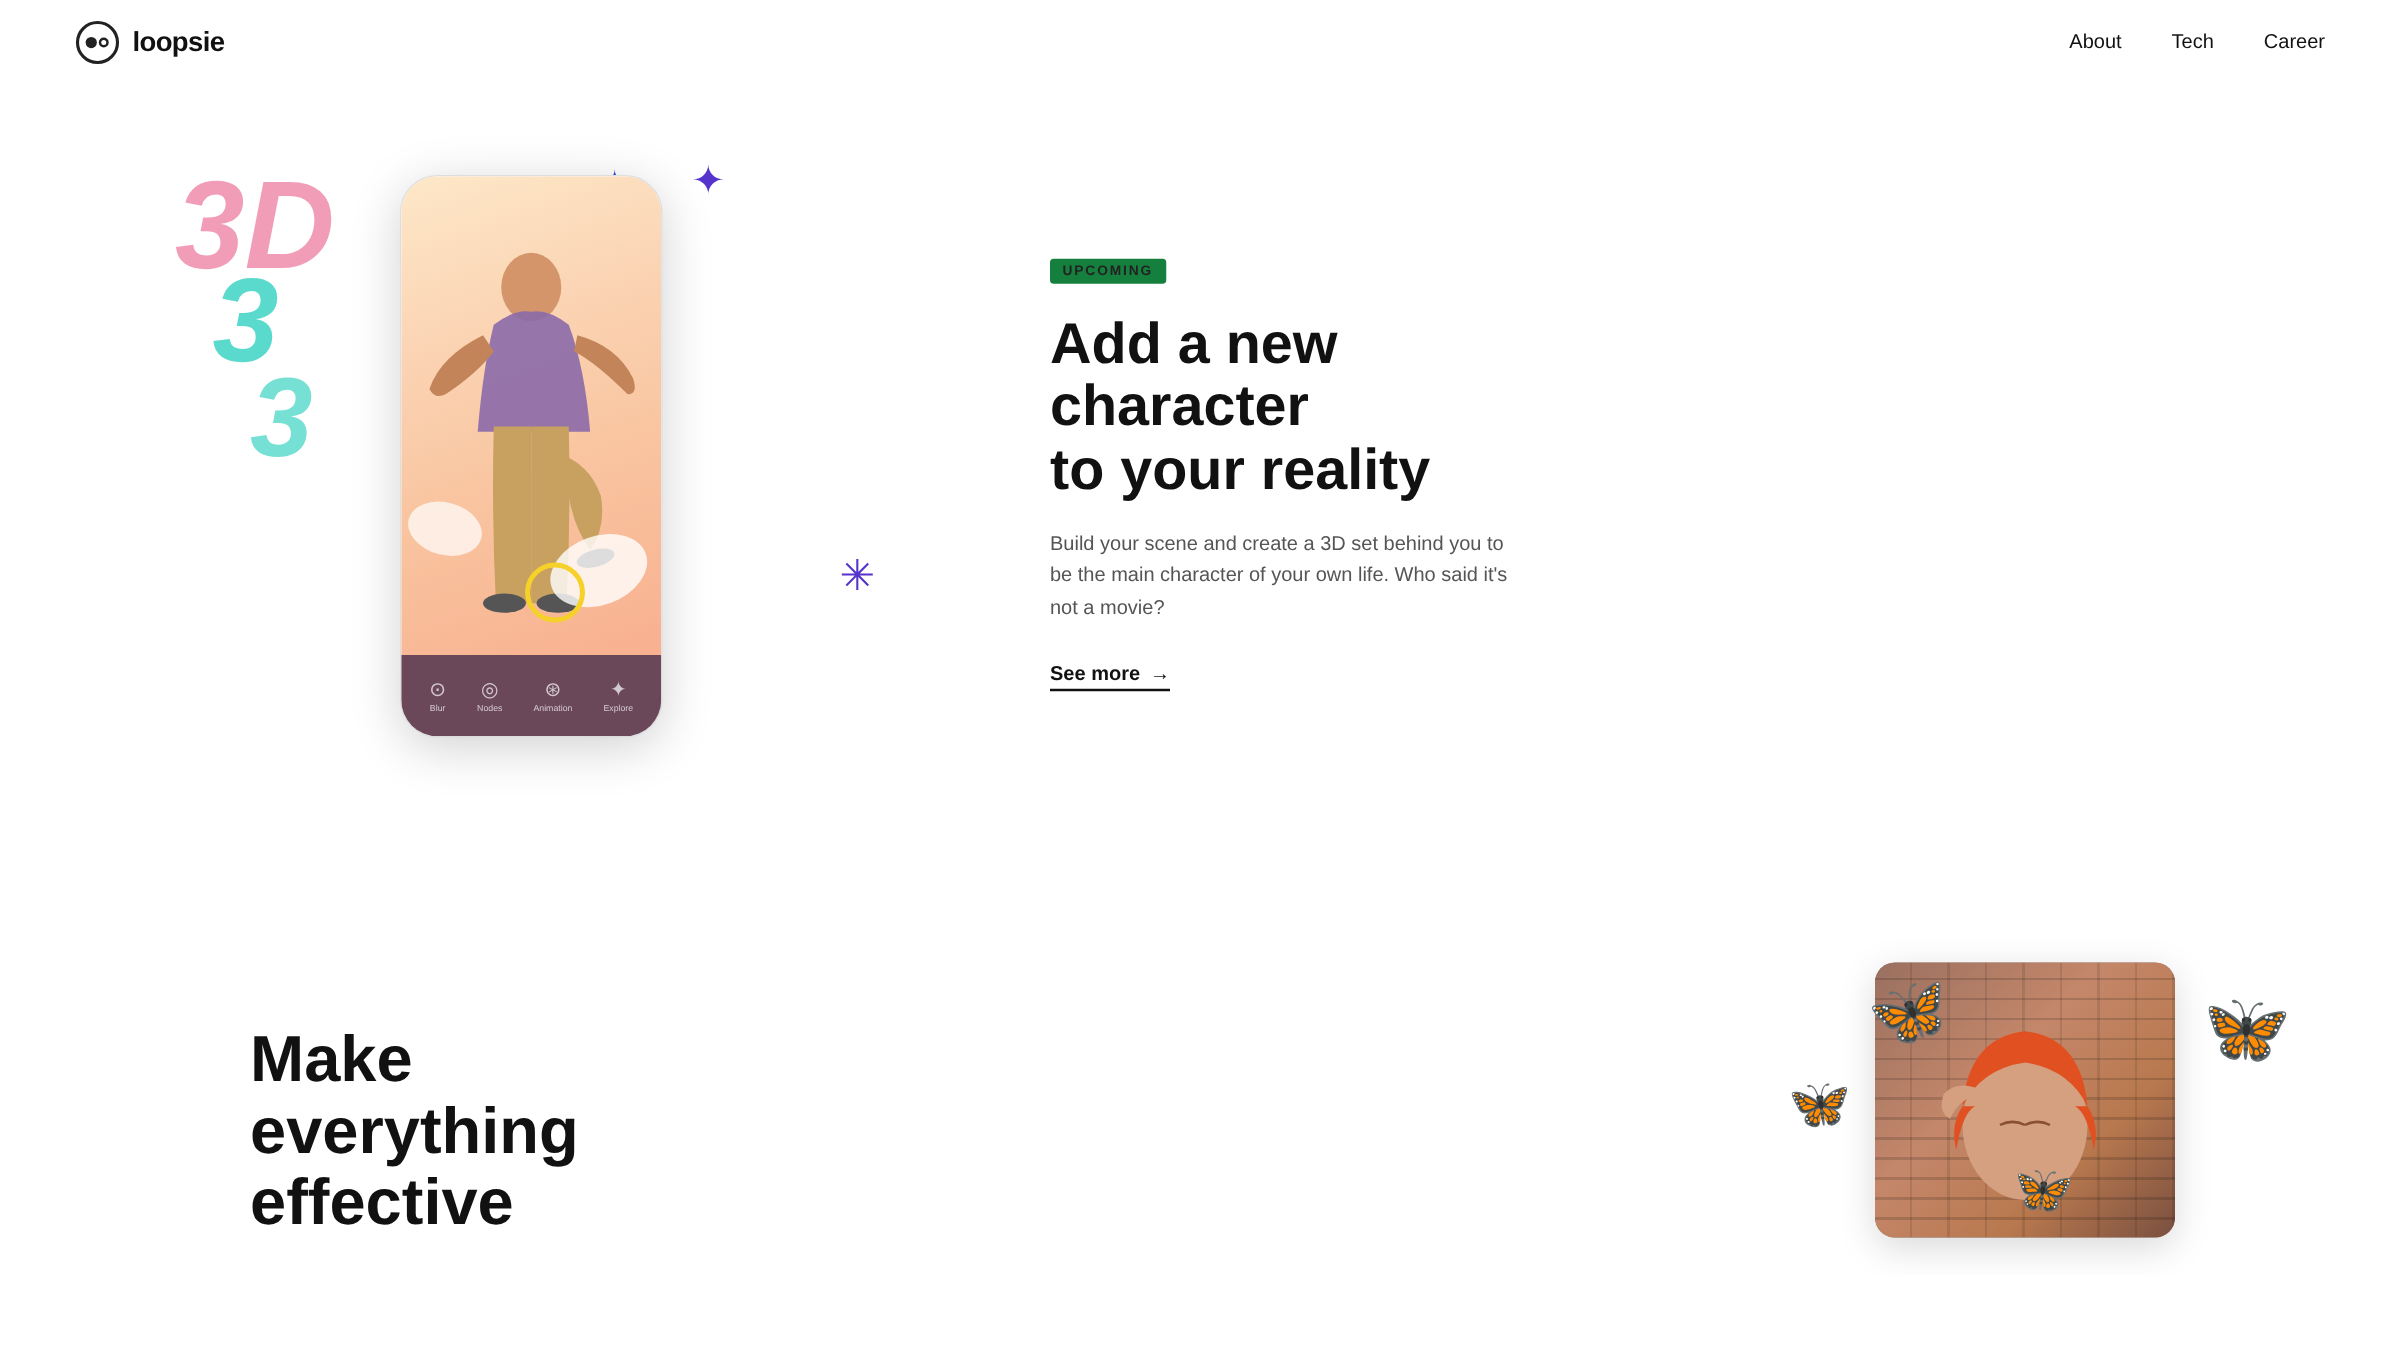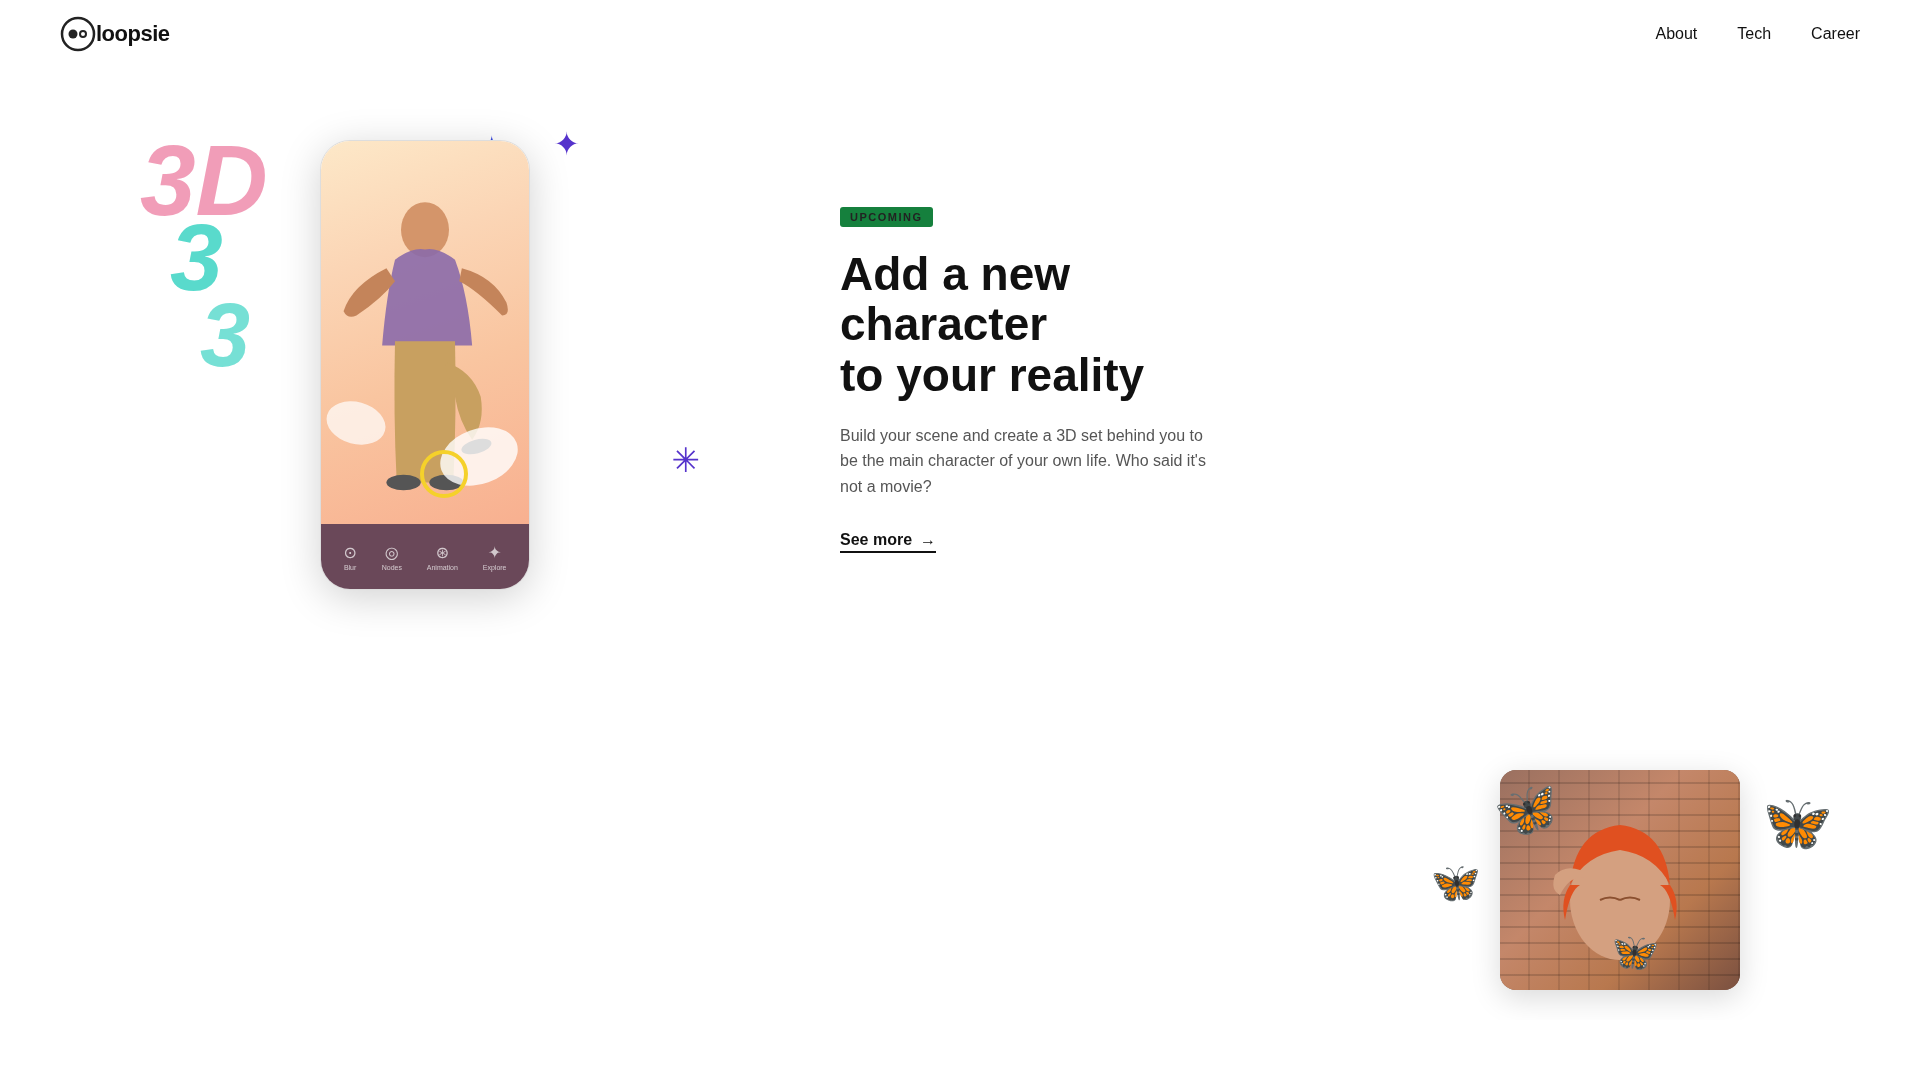--- a/index.html
+++ b/index.html
@@ -5,21 +5,21 @@
     * { margin: 0; padding: 0; box-sizing: border-box; }
     body { font-family: -apple-system, BlinkMacSystemFont, 'Segoe UI', sans-serif; background: #fff; color: #111; overflow-x: hidden; }
 
     
     nav {
       position: fixed; top: 0; left: 0; right: 0; z-index: 100;
       display: flex; align-items: center; justify-content: space-between;
       padding: 16px 60px;
       background: rgba(255,255,255,0.95);
     }
-    .logo-area { display: flex; align-items: center; gap: 0; cursor: pointer; }
+    .logo-area { display: flex; align-items: center; gap: 10px; cursor: pointer; }
     .logo-text { font-size: 22px; font-weight: 600; letter-spacing: -0.5px; }
     .nav-links { display: flex; gap: 40px; }
     .nav-link { font-size: 16px; color: #111; text-decoration: none; font-weight: 400; cursor: pointer; }
 
     
     main { padding-top: 80px; }
 
     
     .section-3d {
       display: flex; align-items: center;
@@ -305,20 +305,26 @@
       <a class="see-more-link">
         <span>See more</span>
         <span>→</span>
       </a>
     </div>
 
   </section>
 
   <section class="section-butterflies">
 
+    <div class="section-text-left">
+      <h2 class="section-title-2">
+        <span>Make everything</span><br>
+        <span>effective</span>
+      </h2>
+    </div>
 
     <div class="butterfly-visual">
 
       <div class="photo-card-2">
         <div class="photo-inner">
 
           <svg viewBox="0 0 240 220" style="position:absolute;inset:0;width:100%;height:100%;">
 
             <ellipse cx="120" cy="130" rx="50" ry="60" fill="#d4a080"></ellipse>
 

